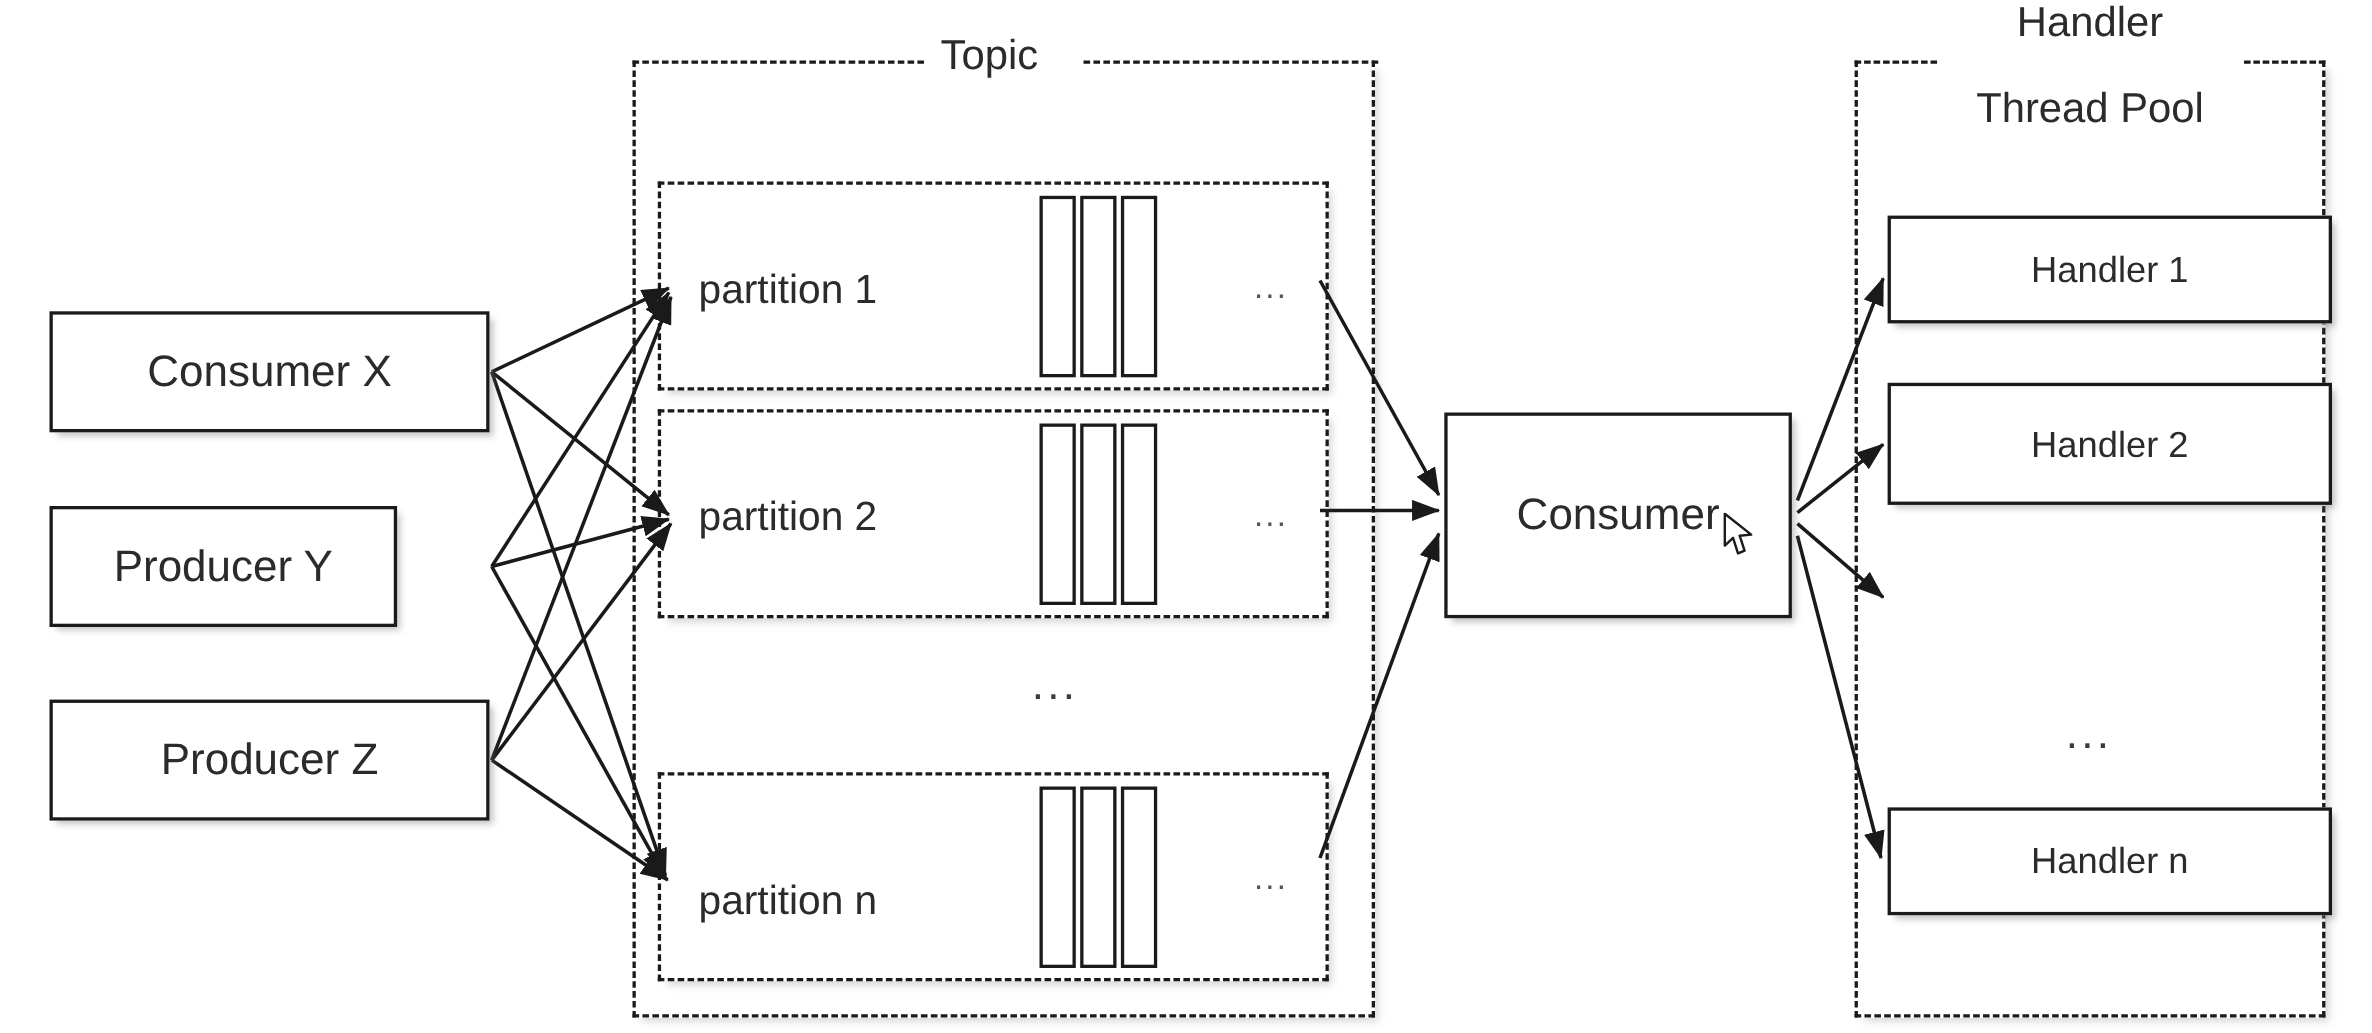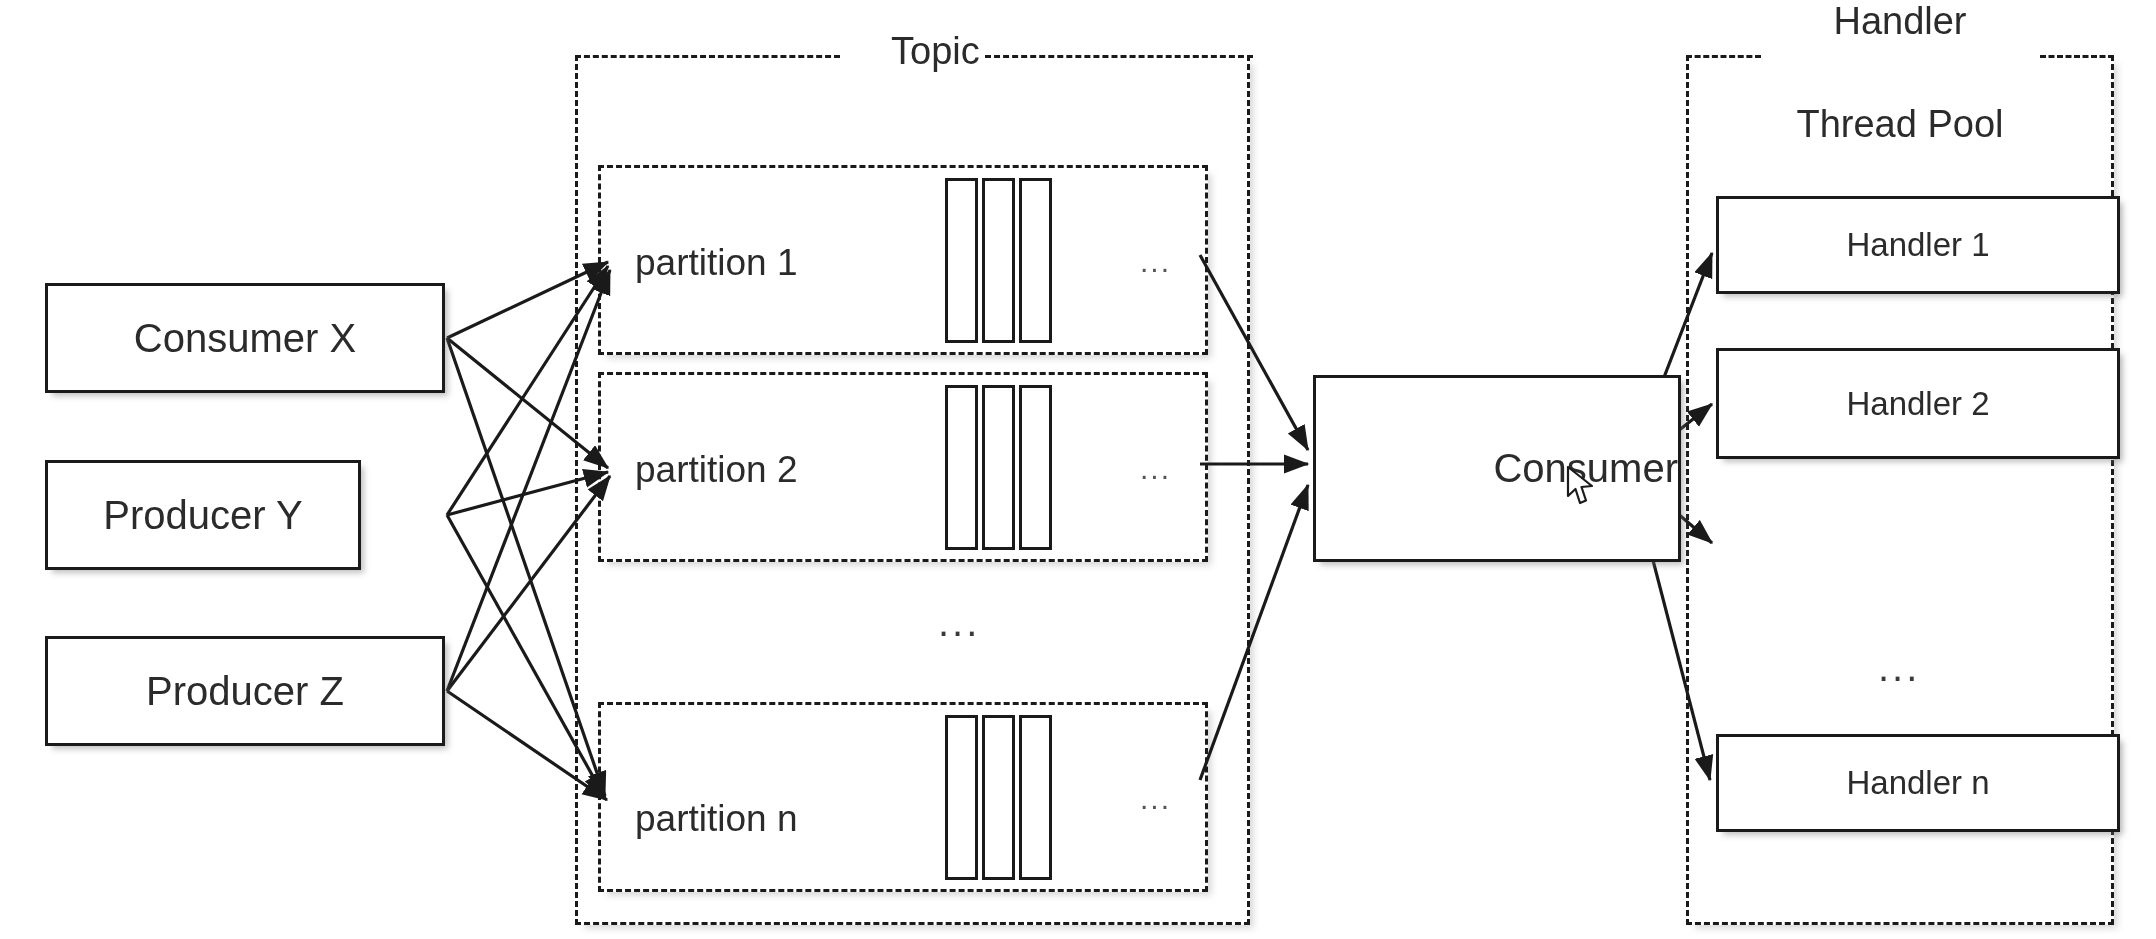--- a/index.html
+++ b/index.html
@@ -80,21 +80,20 @@
 
   
   .plain-label {
     position: absolute;
     color: #2b2b2b;
     white-space: nowrap;
     z-index: 6;
   }
   .topic-label {
     font-size: 38px;
-    margin-left: 36px;
   }
   .pool-label {
     font-size: 38px;
     text-align: center;
   }
   .partition-label {
     position: absolute;
     font-size: 37px;
     color: #2b2b2b;
     white-space: nowrap;
@@ -195,30 +194,30 @@
 
   <div class="dashed-box partition-box" style="left:598px; top:702px; width:610px; height:190px;"></div>
   <span class="partition-label" style="left:635px; top:798px;">partition n</span>
   <div class="msg-cells" style="left:945px; top:715px; height:165px;">
     <div class="msg-cell"></div>
     <div class="msg-cell"></div>
     <div class="msg-cell"></div>
   </div>
   <span class="ellipsis-small" style="left:1140px; top:782px;">...</span>
 
-  <div class="solid-box consumer-box" style="left:1313px; top:375px; width:368px; height:187px;justify-content:flex-end;">
+  <div class="solid-box consumer-box" style="left:1313px; top:375px; width:316px; height:187px;">
     <span>Consumer</span>
   </div>
 
   <div class="dashed-box pool-outer" style="left:1686px; top:55px; width:428px; height:870px;"></div>
   <div class="pool-top-left" style="left:1686px; top:55px; width:75px;"></div>
   <div class="pool-top-right" style="left:2040px; top:55px; width:74px;"></div>
 
   <span class="plain-label pool-label" style="left:1686px; top:0px; width:428px;">Handler</span>
-  <span class="plain-label pool-label" style="left:1686px; top:78px; width:428px;margin-top:25px;">Thread Pool</span>
+  <span class="plain-label pool-label" style="left:1686px; top:78px; width:428px;">Thread Pool</span>
 
   <div class="solid-box handler-box" style="left:1716px; top:196px; width:404px; height:98px;">
     <span>Handler 1</span>
   </div>
 
   <div class="solid-box handler-box" style="left:1716px; top:348px; width:404px; height:111px;">
     <span>Handler 2</span>
   </div>
 
 

